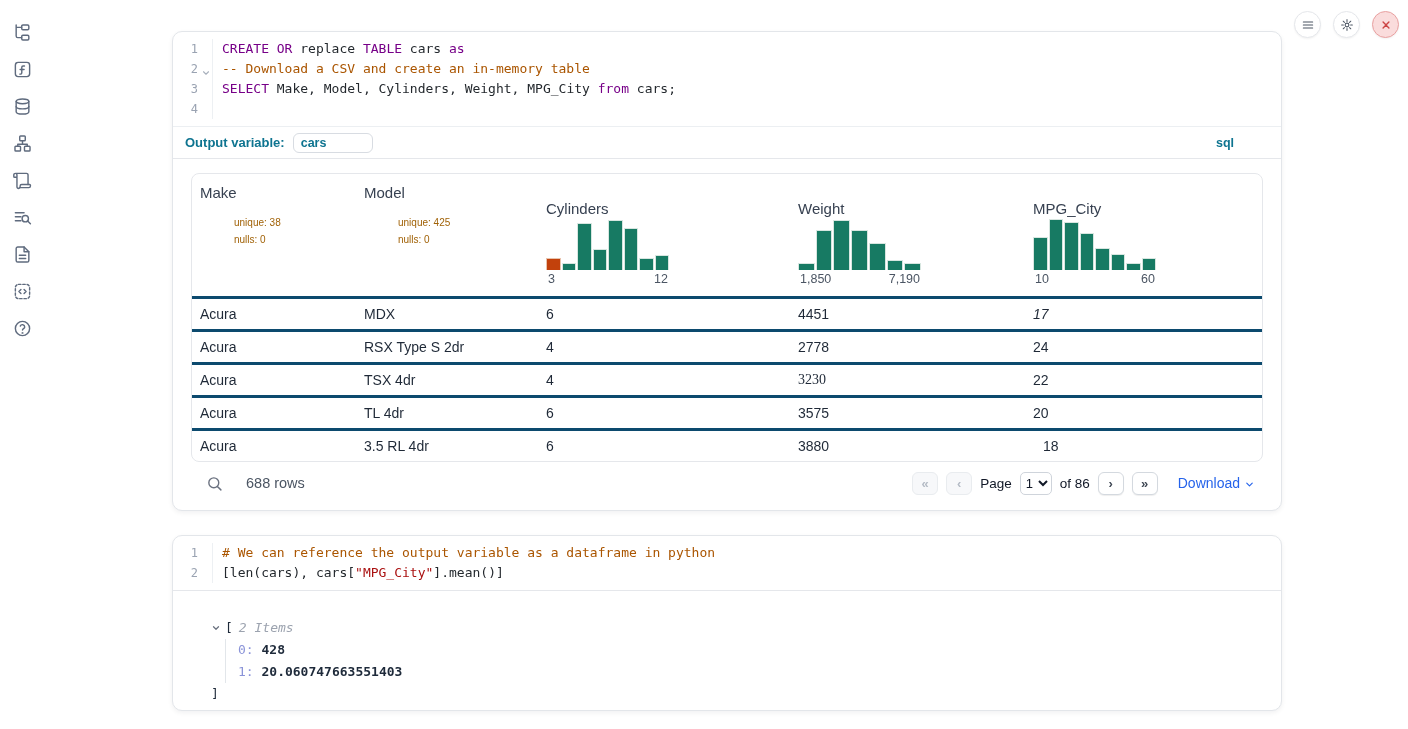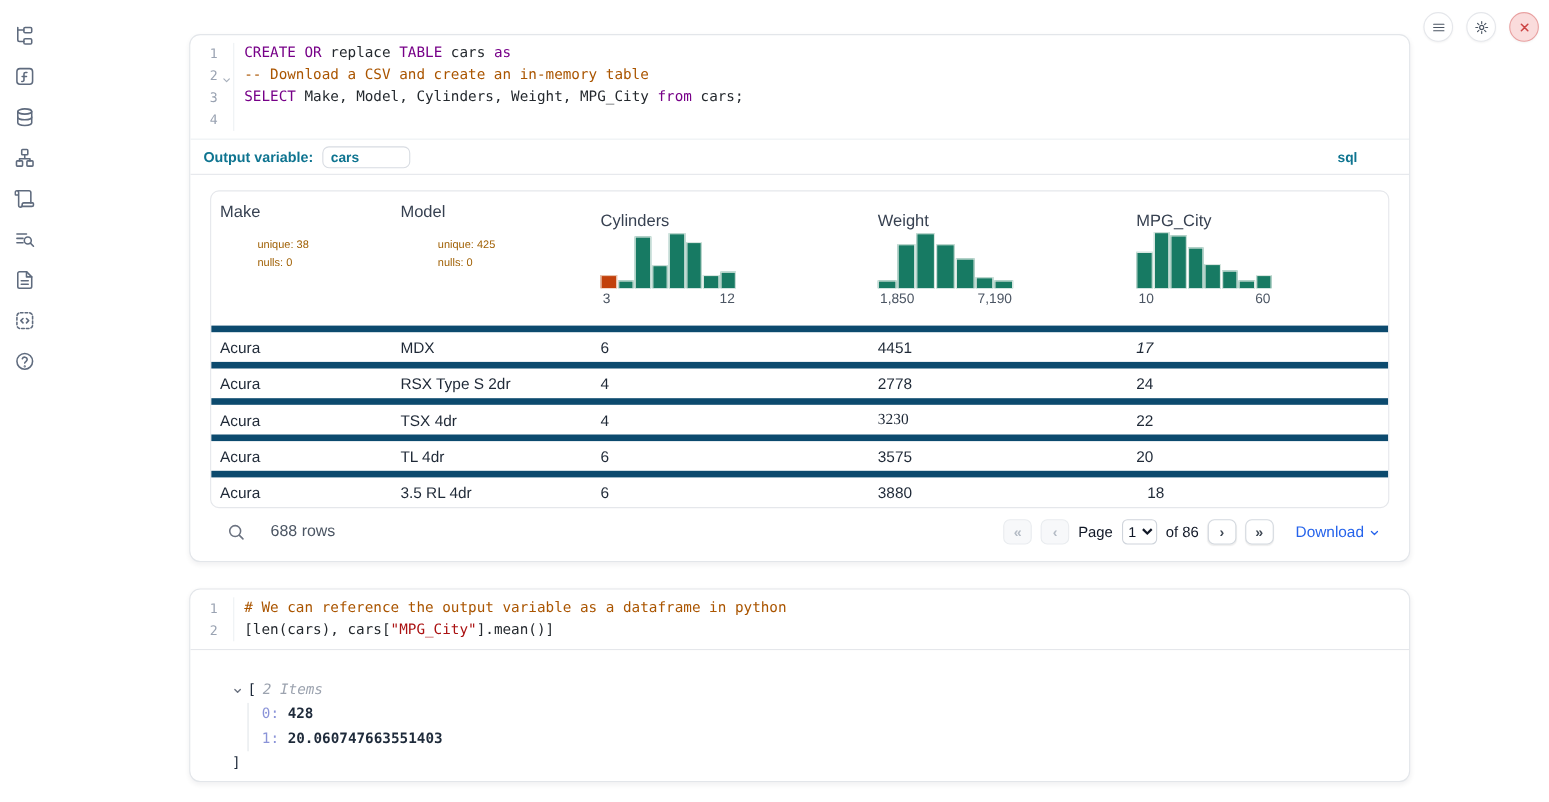--- a/index.html
+++ b/index.html
@@ -46,26 +46,26 @@
   .lang-badge { font-size:12.5px; font-weight:bold; color:#0e7490; margin-right:35px; cursor:pointer; }
 
   .output-area { border-top:1px solid #e5e7eb; padding:14px 18px 9px; }
 
   
   .table-panel { border:1px solid #e5e7eb; border-radius:8px; overflow:hidden; }
   .thead { display:flex; height:122px; }
   .th { flex:none; padding:10px 8px; display:flex; flex-direction:column; cursor:pointer; }
   .th-label { font-size:15px; color:#374151; }
   .th-stats { margin-top:13px; font-size:10px; color:#a16207; line-height:17px;margin-left:34px; }
-  .th.numeric { justify-content:center; }
+  .th.numeric { justify-content:flex-end; }
   .hist { width:124px; }
   .hist-bars { display:flex; align-items:flex-end; height:53px; }
   .hist-bar { flex:1; margin-right:1px; border:1px solid #d7e6e0; border-bottom:none; }
   .hist-labels { display:flex; justify-content:space-between; font-size:12.5px; color:#4b5563; margin-top:2px; padding:0 2px; }
-  .tbody .tr { display:flex; height:33px; align-items:center; border-top:6px solid #0c4a6e; }
+  .tbody .tr { display:flex; height:33px; align-items:center; border-top:3px solid #0c4a6e; }
   .td { flex:none; padding:0 8px; font-size:14px; color:#1f2937; white-space:nowrap; overflow:hidden; }
 
   
   .table-footer { height:42px; display:flex; align-items:center; padding:0 2px; }
   .tf-search { width:17px; height:17px; color:#6b7280; margin-left:13px; cursor:pointer; }
   .tf-count { margin-left:23px; font-size:14.5px; color:#4b5563; }
   .tf-right { margin-left:auto; display:flex; align-items:center; gap:8px; }
   .pg-btn { width:26px; height:23px; border-radius:6px; display:flex; align-items:center; justify-content:center;
             font-size:13px; font-weight:bold; cursor:pointer; user-select:none; }
   .pg-btn.disabled { background:#f7f8fa; border:1px solid #e9ecef; color:#b4bbc5; }

